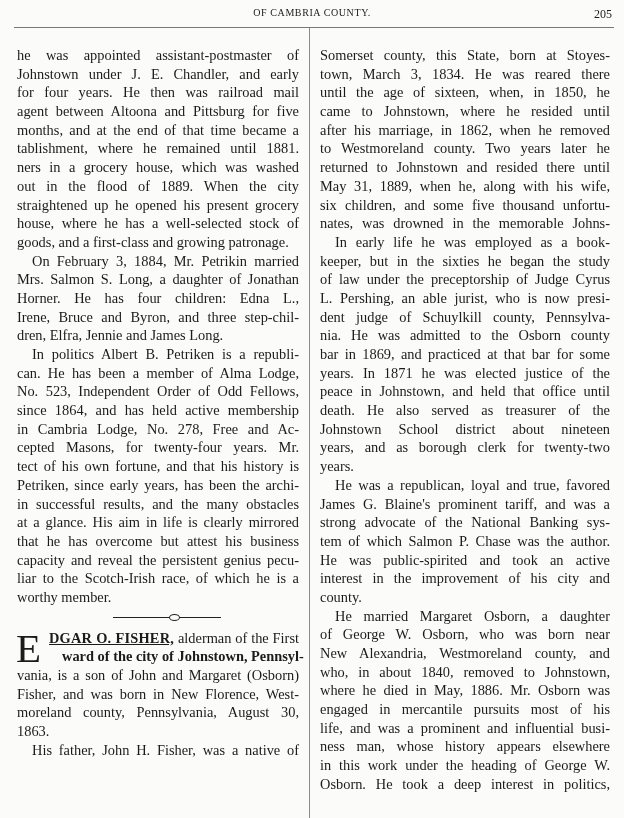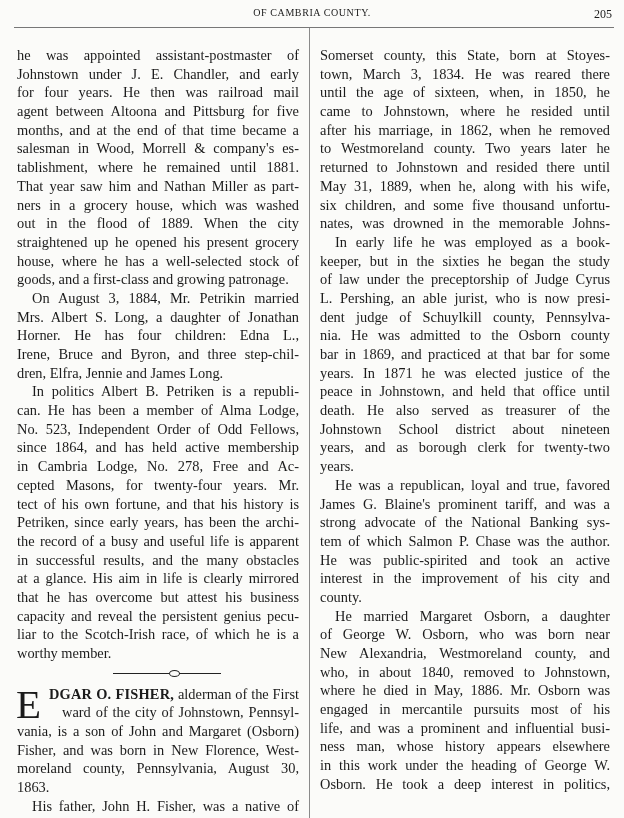--- a/index.html
+++ b/index.html
@@ -56,64 +56,61 @@
     position: absolute; left: 152px; top: 7px; width: 9px; height: 5px;
     border: 1.3px solid #222; border-radius: 50%;
   }
   .dropcap-block { position: relative; }
   .dropcap {
     position: absolute; left: -1px; top: 1px;
     font-size: 41px; line-height: 36px; font-weight: normal;
     font-family: "Liberation Serif", "DejaVu Serif", serif;
   }
   .caps-name {
-    font-weight: bold; font-variant: small-caps; letter-spacing: 0.2px;
+    font-weight: bold; font-variant: small-caps; letter-spacing: 0.2px; text-decoration: underline;
   }
   .dc-line1 { padding-left: 32px; }
-  .dc-line2 { padding-left: 45px; }
+  .dc-line2 { padding-left: 45px; font-weight: bold; }
 </style>
 </head>
 <body>
 
 <div class="header">
   <div class="running-head">OF CAMBRIA COUNTY.</div>
   <div class="page-number">205</div>
   <div class="header-rule"></div>
 </div>
 
 <div class="column-divider"></div>
 
 <div class="column col-left">
   <span class="line">he was appointed assistant-postmaster of</span>
   <span class="line">Johnstown under J. E. Chandler, and early</span>
   <span class="line">for four years.  He then was railroad mail</span>
   <span class="line">agent between Altoona and Pittsburg for five</span>
   <span class="line">months, and at the end of that time became a</span>
-  <span class="line">salesman in Wood, Morrell &amp; company's es-</span>
   <span class="line">tablishment, where he remained until 1881.</span>
-  <span class="line">That year saw him and Nathan Miller as part-</span>
   <span class="line">ners in a grocery house, which was washed</span>
   <span class="line">out in the flood of 1889.  When the city</span>
   <span class="line">straightened up he opened his present grocery</span>
   <span class="line">house, where he has a well-selected stock of</span>
   <span class="line last">goods, and a first-class and growing patronage.</span>
-  <span class="line indent">On August 3, 1884, Mr. Petrikin married</span>
-  <span class="line">Mrs. Albert S. Long, a daughter of Jonathan</span>
+  <span class="line indent">On February 3, 1884, Mr. Petrikin married</span>
+  <span class="line">Mrs. Salmon S. Long, a daughter of Jonathan</span>
   <span class="line">Horner.  He has four children: Edna L.,</span>
   <span class="line">Irene, Bruce and Byron, and three step-chil-</span>
   <span class="line last">dren, Elfra, Jennie and James Long.</span>
   <span class="line indent">In politics Albert B. Petriken is a republi-</span>
   <span class="line">can.  He has been a member of Alma Lodge,</span>
   <span class="line">No. 523, Independent Order of Odd Fellows,</span>
   <span class="line">since 1864, and has held active membership</span>
   <span class="line">in Cambria Lodge, No. 278, Free and Ac-</span>
   <span class="line">cepted Masons, for twenty-four years.  Mr.</span>
   <span class="line">tect of his own fortune, and that his history is</span>
   <span class="line">Petriken, since early years, has been the archi-</span>
-  <span class="line">the record of a busy and useful life is apparent</span>
   <span class="line">in successful results, and the many obstacles</span>
   <span class="line">at a glance.  His aim in life is clearly mirrored</span>
   <span class="line">that he has overcome but attest his business</span>
   <span class="line">capacity and reveal the persistent genius pecu-</span>
   <span class="line">liar to the Scotch-Irish race, of which he is a</span>
   <span class="line last">worthy member.</span>
 
   <span class="ornament">
     <span class="rule l"></span>
     <span class="knot"></span>

